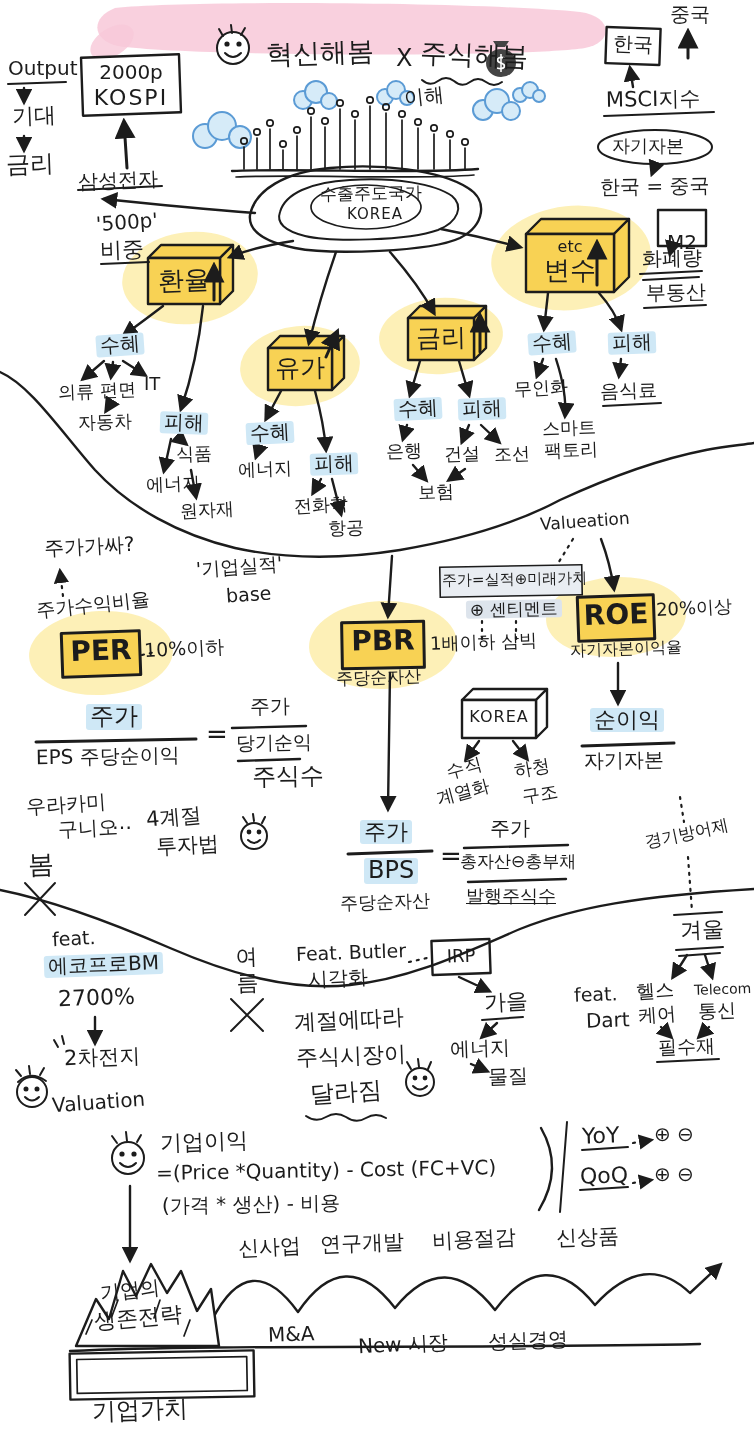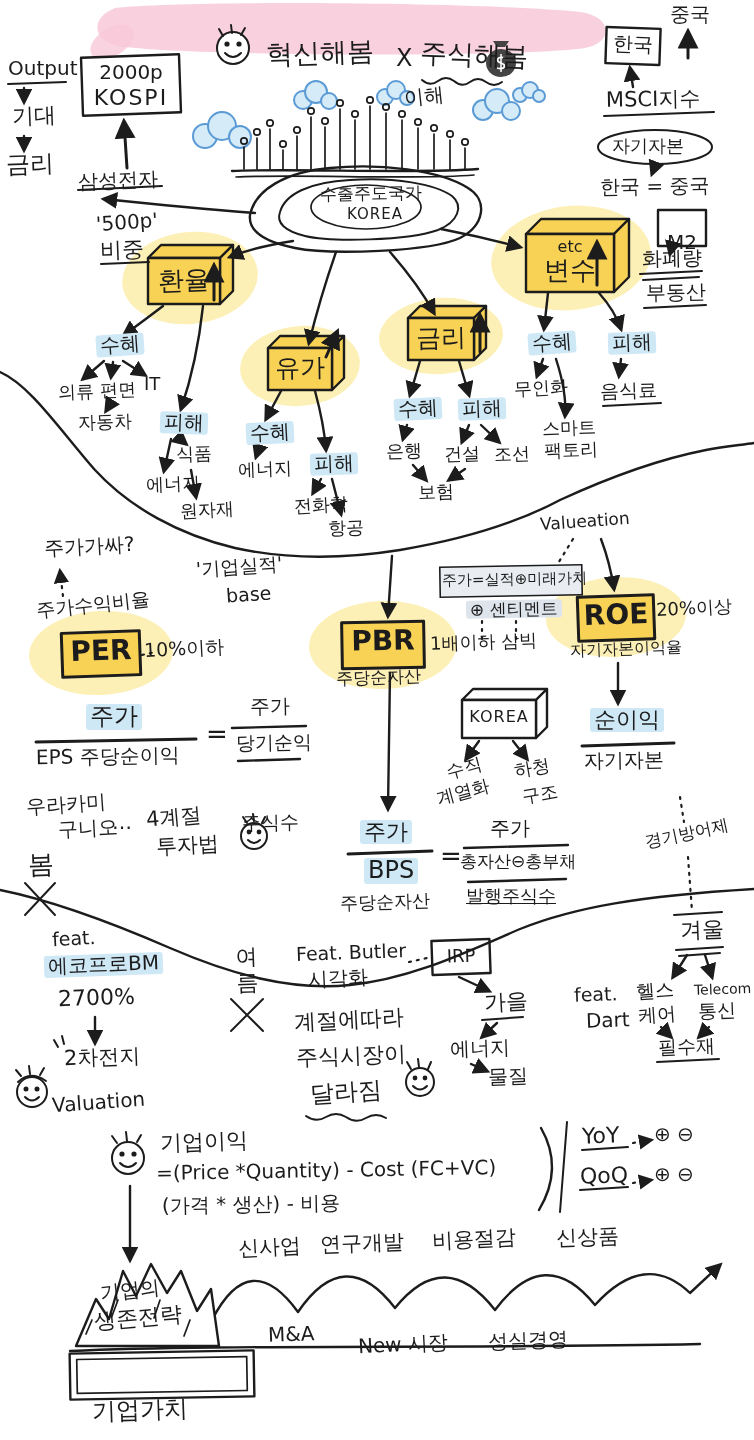--- a/index.html
+++ b/index.html
@@ -389,21 +389,21 @@
 <div class="lb" style="left:540px;top:512px;font-size:17px;transform:rotate(-4deg);">Valueation</div>
 <div class="lb ctr bold" style="left:578px;top:600px;width:76px;font-size:28px;transform:rotate(-2deg);">ROE</div>
 <div class="lb" style="left:570px;top:640px;font-size:16px;transform:rotate(-2deg);">자기자본이익율</div>
 <div class="lb" style="left:656px;top:598px;font-size:18px;transform:rotate(-3deg);">20%이상</div>
 
 <div class="lb hl" style="left:86px;top:704px;font-size:24px;">주가</div>
 <div class="lb" style="left:36px;top:746px;font-size:20px;transform:rotate(-1deg);">EPS 주당순이익</div>
 <div class="lb" style="left:206px;top:720px;font-size:26px;">=</div>
 <div class="lb" style="left:250px;top:696px;font-size:20px;transform:rotate(-1deg);">주가</div>
 <div class="lb" style="left:236px;top:732px;font-size:19px;transform:rotate(-1deg);">당기순익</div>
-<div class="lb" style="left:242px;top:764px;font-size:19px;transform:rotate(-1deg);margin-top:48px;">주식수</div>
+<div class="lb" style="left:252px;top:764px;font-size:24px;transform:rotate(-1deg);">주식수</div>
 
 <div class="lb" style="left:26px;top:794px;font-size:20px;transform:rotate(-4deg);">우라카미</div>
 <div class="lb" style="left:58px;top:818px;font-size:20px;transform:rotate(-3deg);">구니오</div>
 <div class="lb" style="left:112px;top:812px;font-size:20px;">…</div>
 <div class="lb" style="left:146px;top:806px;font-size:21px;transform:rotate(-5deg);">4계절</div>
 <div class="lb" style="left:156px;top:834px;font-size:21px;transform:rotate(-3deg);">투자법</div>
 <div class="lb" style="left:28px;top:850px;font-size:26px;transform:rotate(-2deg);">봄</div>
 
 <div class="lb ctr" style="left:462px;top:708px;width:74px;font-size:16px;letter-spacing:1px;">KOREA</div>
 <div class="lb" style="left:446px;top:758px;font-size:18px;transform:rotate(-15deg);">수직</div>

